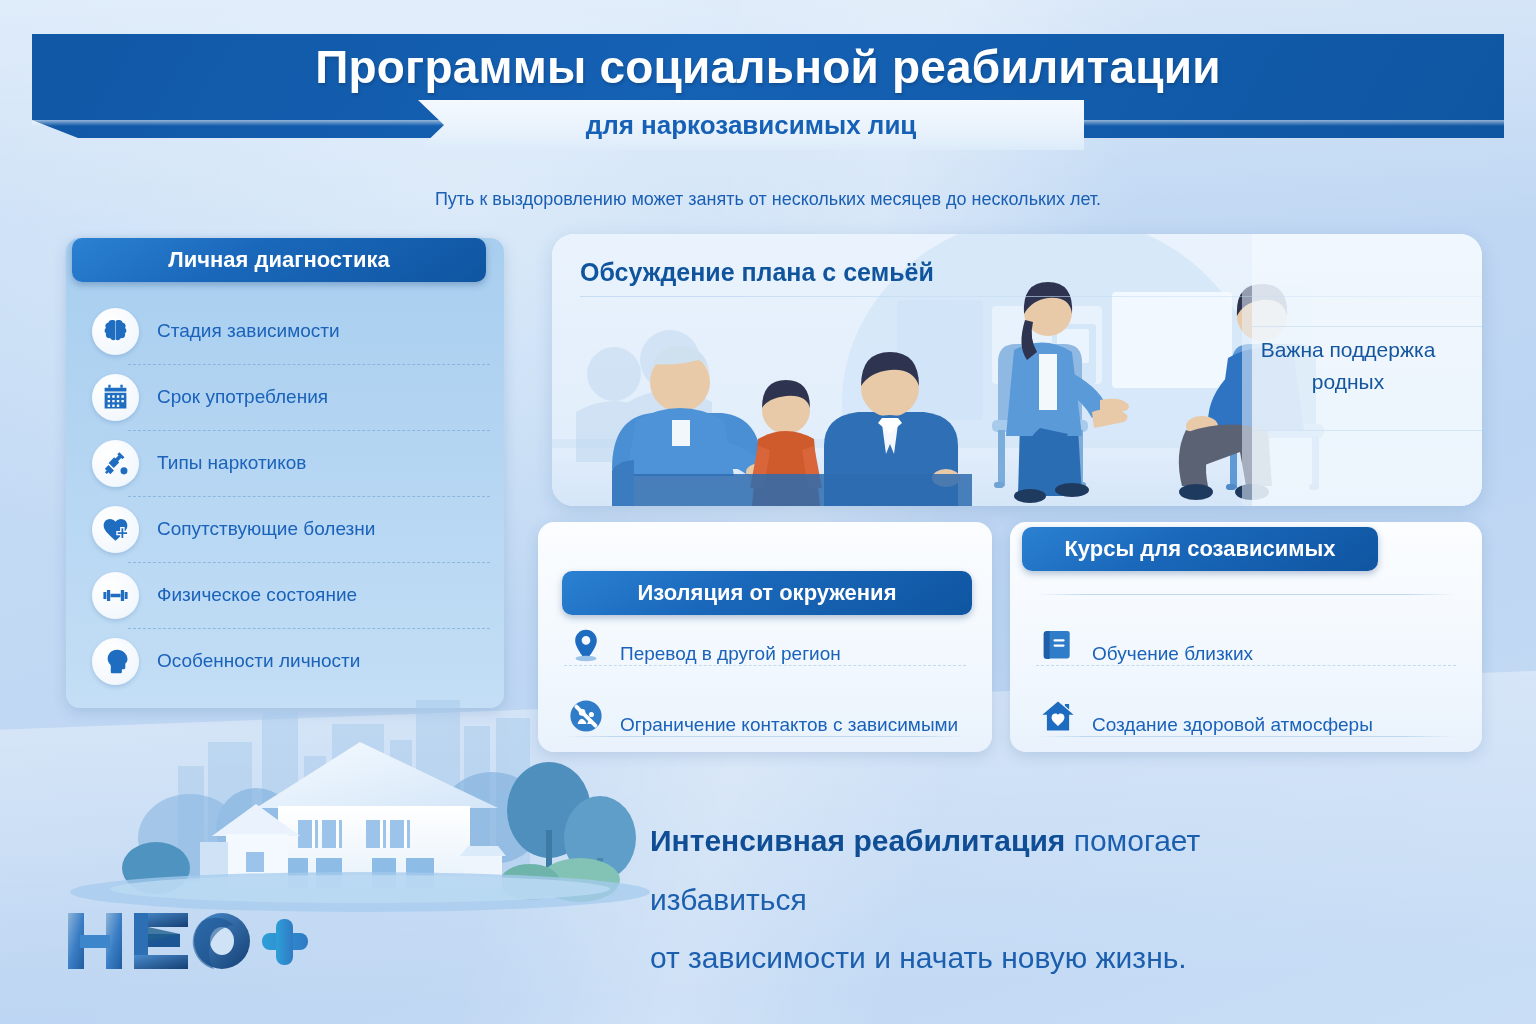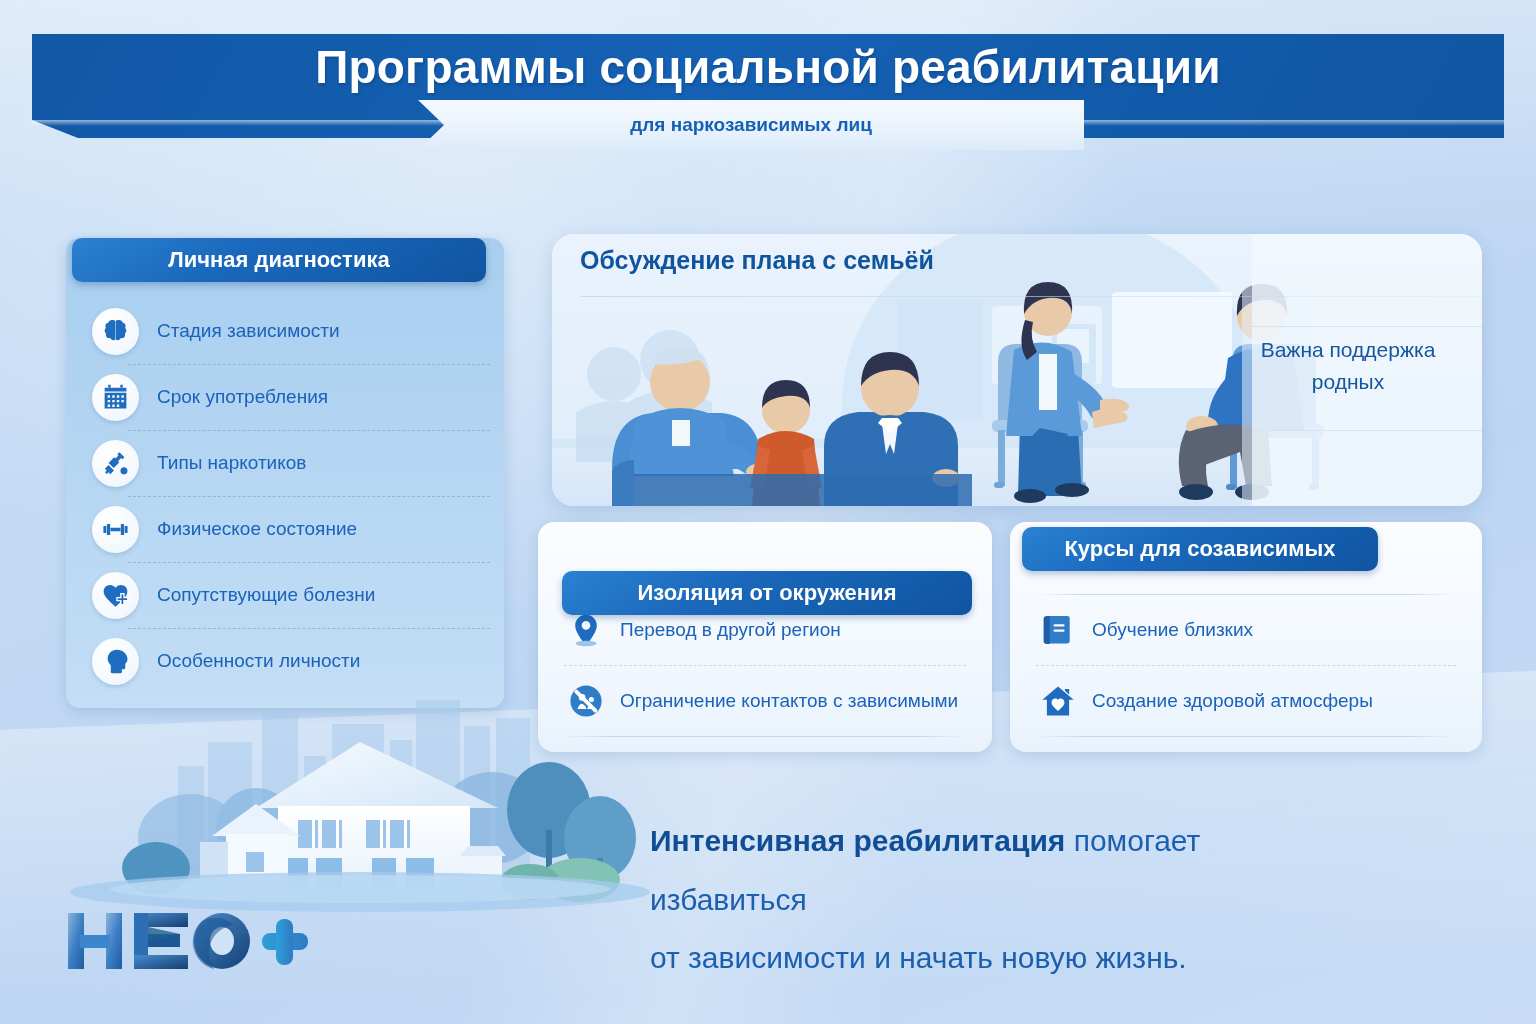--- a/index.html
+++ b/index.html
@@ -63,21 +63,21 @@
   }
   .subtitle-ribbon::after {
     content: ""; position: absolute; right: 0; top: 0;
     width: 28px; height: 100%;
     background: inherit;
   }
   .subtitle-text {
     position: absolute; left: 418px; top: 100px;
     width: 666px; height: 50px;
     display: flex; align-items: center; justify-content: center;
-    font-size: 19px; font-weight: bold; color: #1660b6;
+    font-size: 26px; font-weight: bold; color: #1660b6;
     white-space: nowrap;
   }
   .tagline {
     position: absolute; left: 0; top: 189px; width: 1536px;
     text-align: center;
     font-size: 18px; color: #1a5fb4; font-weight: 500;
     white-space: nowrap;
   }
 
   
@@ -129,21 +129,21 @@
   
   .illus-card {
     position: absolute; left: 552px; top: 234px;
     width: 930px; height: 272px;
     border-radius: 22px;
     background: linear-gradient(135deg, #f6fafe 0%, #eef5fd 48%, #e6f0fb 100%);
     box-shadow: 0 5px 18px rgba(40,90,150,0.16);
     overflow: hidden;
   }
   .illus-title {
-    position: absolute; left: 28px; top: 12px;
+    position: absolute; left: 28px; top: 24px;
     font-size: 25px; font-weight: bold; color: #10549d;
     white-space: nowrap; z-index: 5;
   }
   .illus-title-rule {
     position: absolute; left: 28px; top: 62px; width: 1180px; height: 1px;
     background: linear-gradient(to right, #c4dcf3, rgba(196,220,243,0));
     z-index: 4;
   }
   .illus-side-text {
     position: absolute; right: 18px; top: 100px;
@@ -165,21 +165,21 @@
   .card-right { left: 1010px; width: 472px; }
   .badge-left  { left: 562px;  top: 527px; width: 410px; margin-top: 44px; }
   .badge-right { left: 1022px; top: 527px; width: 356px; }
   .mc-list { position: absolute; left: 0; top: 72px; width: 100%; padding: 0 22px; }
   .mc-rule {
     height: 1px; margin: 0 4px;
     background: linear-gradient(to right, rgba(190,216,240,0), #bed8f0 12%, #bed8f0 88%, rgba(190,216,240,0));
   }
   .mc-rule.dashed { border-top: 1px dashed #c2dbf1; background: none; height: 0; }
   .mc-item {
-    display: flex; align-items: center;
+    display: flex; align-items: flex-end;
     height: 70px; padding-left: 6px;
   }
   .mc-icon { width: 40px; height: 40px; flex: 0 0 40px; display: flex; align-items: center; justify-content: center; }
   .mc-icon svg { width: 36px; height: 36px; fill: #1d6cc0; display: block; }
   .mc-label {
     margin-left: 14px; font-size: 19px; color: #1a62ba; font-weight: 500;
     white-space: nowrap;
   }
 
   
@@ -199,20 +199,21 @@
 <div id="poster">
 
   <div class="bg-sheen"></div>
   <div class="bg-sweep"></div>
 
   <div class="header-ribbon"></div>
   <div class="header-ribbon-tail"></div>
   <div class="header-title">Программы социальной реабилитации</div>
   <div class="subtitle-ribbon"></div>
   <div class="subtitle-text">для наркозависимых лиц</div>
+  <div class="tagline">Путь к выздоровлению может занять от нескольких месяцев до нескольких лет.</div>
 
   <div class="sidebar"></div>
   <div class="section-badge sidebar-badge">Личная диагностика</div>
 
   <div class="sidebar-list">
 
     <div class="sb-item">
       <span class="sb-icon">
         <svg viewBox="0 0 24 24">
             <path d="M9 2.5c-1.5 0-2.7 1-3 2.3C4.6 5 3.6 6.1 3.6 7.5c0 .6.2 1.1.5 1.6-.7.5-1.1 1.3-1.1 2.2 0 1 .5 1.8 1.3 2.3-.2.4-.3.8-.3 1.2 0 1.5 1.2 2.7 2.7 2.7.3 0 .6 0 .9-.1.4 1 1.4 1.8 2.6 1.8.6 0 1.2-.2 1.6-.6V3.4c-.5-.6-1.2-.9-2.8-.9zm6 0c-1.6 0-2.3.3-2.8.9v15.2c.4.4 1 .6 1.6.6 1.2 0 2.2-.8 2.6-1.8.3.1.6.1.9.1 1.5 0 2.7-1.2 2.7-2.7 0-.4-.1-.8-.3-1.2.8-.5 1.3-1.3 1.3-2.3 0-.9-.4-1.7-1.1-2.2.3-.5.5-1 .5-1.6 0-1.4-1-2.5-2.4-2.7-.3-1.3-1.5-2.3-3-2.3z"></path>
@@ -230,39 +231,39 @@
       <span class="sb-label">Срок употребления</span>
     </div>
 
     <div class="sb-item">
       <span class="sb-icon">
         <svg viewBox="0 0 24 24">
             <path d="M15.2 2.6l-1.7 1.7 1 1-2.6 2.6-1-1-4.6 4.6 4.2 4.2 4.6-4.6-1-1 2.6-2.6 1 1 1.7-1.7-4.2-4.2zM6.2 13.3l-3 3 1.5 1.5-1.4 1.4 1.5 1.5 1.4-1.4 1.5 1.5 3-3-4.5-4.5zM19 15.2a2.9 2.9 0 100 5.8 2.9 2.9 0 000-5.8z"></path>
           </svg>
       </span>
       <span class="sb-label">Типы наркотиков</span>
-    </div>
-
-    <div class="sb-item">
-      <span class="sb-icon">
-        <svg viewBox="0 0 24 24">
-            <path d="M2 9.2h2.4v5.6H2zM4.9 7.4h2.7v9.2H4.9zM7.9 10.6h8.2v2.8H7.9zM16.4 7.4h2.7v9.2h-2.7zM19.6 9.2H22v5.6h-2.4z"></path>
-          </svg>
-      </span>
-      <span class="sb-label">Физическое состояние</span>
     </div>
 
     <div class="sb-item">
       <span class="sb-icon">
         <svg viewBox="0 0 24 24">
             <path d="M12 21.3l-1.4-1.3C5.5 15.4 2.2 12.4 2.2 8.7 2.2 5.7 4.5 3.4 7.5 3.4c1.7 0 3.3.8 4.5 2.1 1.2-1.3 2.8-2.1 4.5-2.1 3 0 5.3 2.3 5.3 5.3 0 3.7-3.3 6.7-8.4 11.3L12 21.3z"></path>
             <path d="M16.4 10.5v3.2h-3.2v2.6h3.2v3.2H19v-3.2h3.2v-2.6H19v-3.2z" fill="#1f6dc0" stroke="#ffffff" stroke-width="1.1"></path>
           </svg>
       </span>
       <span class="sb-label">Сопутствующие болезни</span>
+    </div>
+
+    <div class="sb-item">
+      <span class="sb-icon">
+        <svg viewBox="0 0 24 24">
+            <path d="M2 9.2h2.4v5.6H2zM4.9 7.4h2.7v9.2H4.9zM7.9 10.6h8.2v2.8H7.9zM16.4 7.4h2.7v9.2h-2.7zM19.6 9.2H22v5.6h-2.4z"></path>
+          </svg>
+      </span>
+      <span class="sb-label">Физическое состояние</span>
     </div>
 
     <div class="sb-item">
       <span class="sb-icon">
         <svg viewBox="0 0 24 24">
             <path d="M13.2 2.2c-4.3 0-7.7 3.3-7.7 7.4 0 1.9.8 3.4 1.7 4.5.6.7.9 1.1.9 1.9v4.6c0 .7.6 1.2 1.3 1.2h6.6c.7 0 1.3-.5 1.3-1.2v-2.1h1.4c.8 0 1.4-.6 1.4-1.3v-2.9c0-.4.2-.7.5-1 .9-.9 1.3-2.1 1.3-3.4 0-4.2-3.9-7.7-8.7-7.7z"></path>
           </svg>
       </span>
       <span class="sb-label">Особенности личности</span>
     </div>

